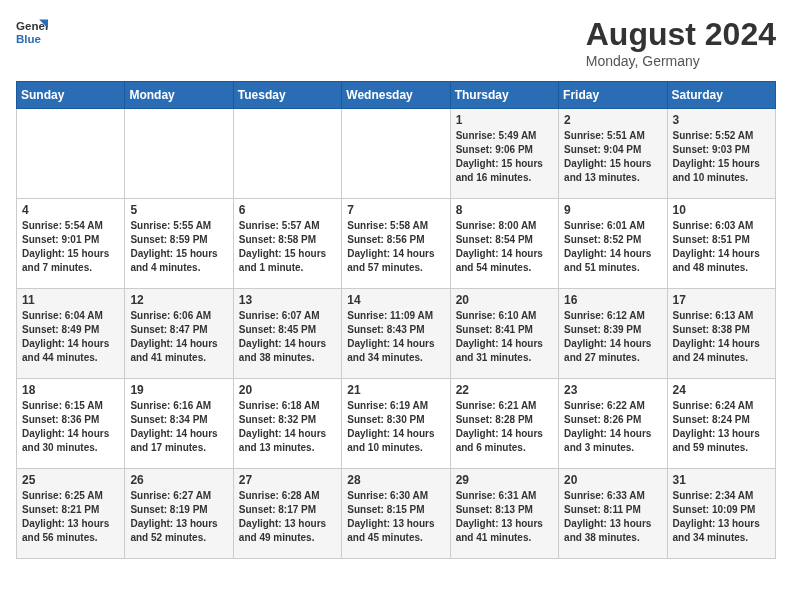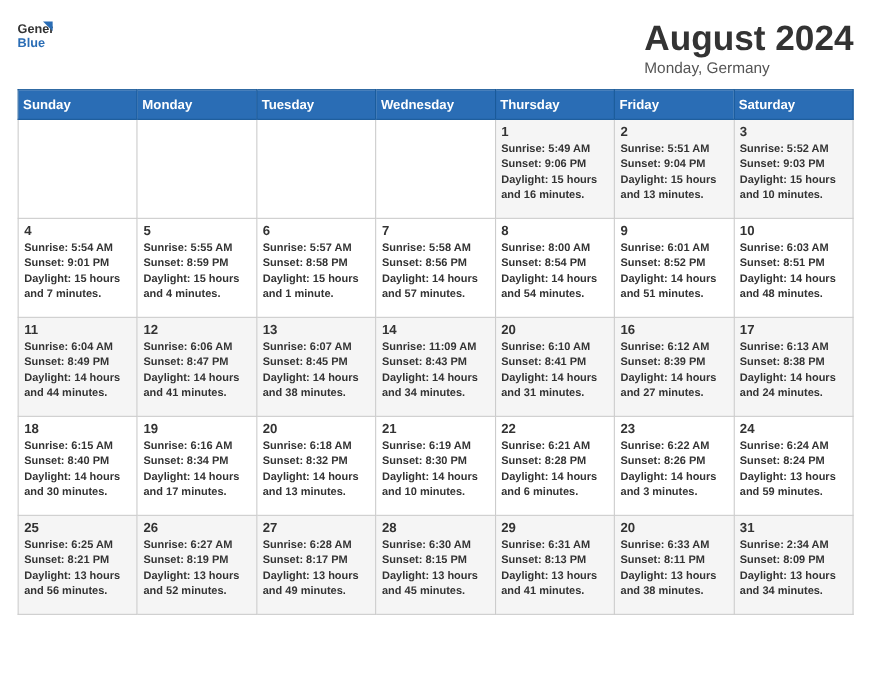--- a/index.html
+++ b/index.html
@@ -185,21 +185,21 @@
           <div class="cell-content"><span>Sunrise: 6:12 AM</span><br><span>Sunset: 8:39 PM</span><br><span>Daylight: 14 hours</span><br><span>and 27 minutes.</span></div>
         </td>
         <td>
           <span class="day-num">17</span>
           <div class="cell-content"><span>Sunrise: 6:13 AM</span><br><span>Sunset: 8:38 PM</span><br><span>Daylight: 14 hours</span><br><span>and 24 minutes.</span></div>
         </td>
       </tr>
       <tr>
         <td>
           <span class="day-num">18</span>
-          <div class="cell-content"><span>Sunrise: 6:15 AM</span><br><span>Sunset: 8:40 PM</span><br><span>Daylight: 14 hours</span><br><span>and 30 minutes.</span></div>
+          <div class="cell-content"><span>Sunrise: 6:15 AM</span><br><span>Sunset: 8:36 PM</span><br><span>Daylight: 14 hours</span><br><span>and 30 minutes.</span></div>
         </td>
         <td>
           <span class="day-num">19</span>
           <div class="cell-content"><span>Sunrise: 6:16 AM</span><br><span>Sunset: 8:34 PM</span><br><span>Daylight: 14 hours</span><br><span>and 17 minutes.</span></div>
         </td>
         <td>
           <span class="day-num">20</span>
           <div class="cell-content"><span>Sunrise: 6:18 AM</span><br><span>Sunset: 8:32 PM</span><br><span>Daylight: 14 hours</span><br><span>and 13 minutes.</span></div>
         </td>
         <td>
@@ -239,17 +239,17 @@
         <td>
           <span class="day-num">29</span>
           <div class="cell-content"><span>Sunrise: 6:31 AM</span><br><span>Sunset: 8:13 PM</span><br><span>Daylight: 13 hours</span><br><span>and 41 minutes.</span></div>
         </td>
         <td>
           <span class="day-num">20</span>
           <div class="cell-content"><span>Sunrise: 6:33 AM</span><br><span>Sunset: 8:11 PM</span><br><span>Daylight: 13 hours</span><br><span>and 38 minutes.</span></div>
         </td>
         <td>
           <span class="day-num">31</span>
-          <div class="cell-content"><span>Sunrise: 2:34 AM</span><br><span>Sunset: 8:09 PM</span><br><span>Daylight: 13 hours</span><br><span>and 34 minutes.</span></div>
+          <div class="cell-content"><span>Sunrise: 2:34 AM</span><br><span>Sunset: 10:09 PM</span><br><span>Daylight: 13 hours</span><br><span>and 34 minutes.</span></div>
         </td>
       </tr>
     </tbody>
 </table>
 
 </body></html>

